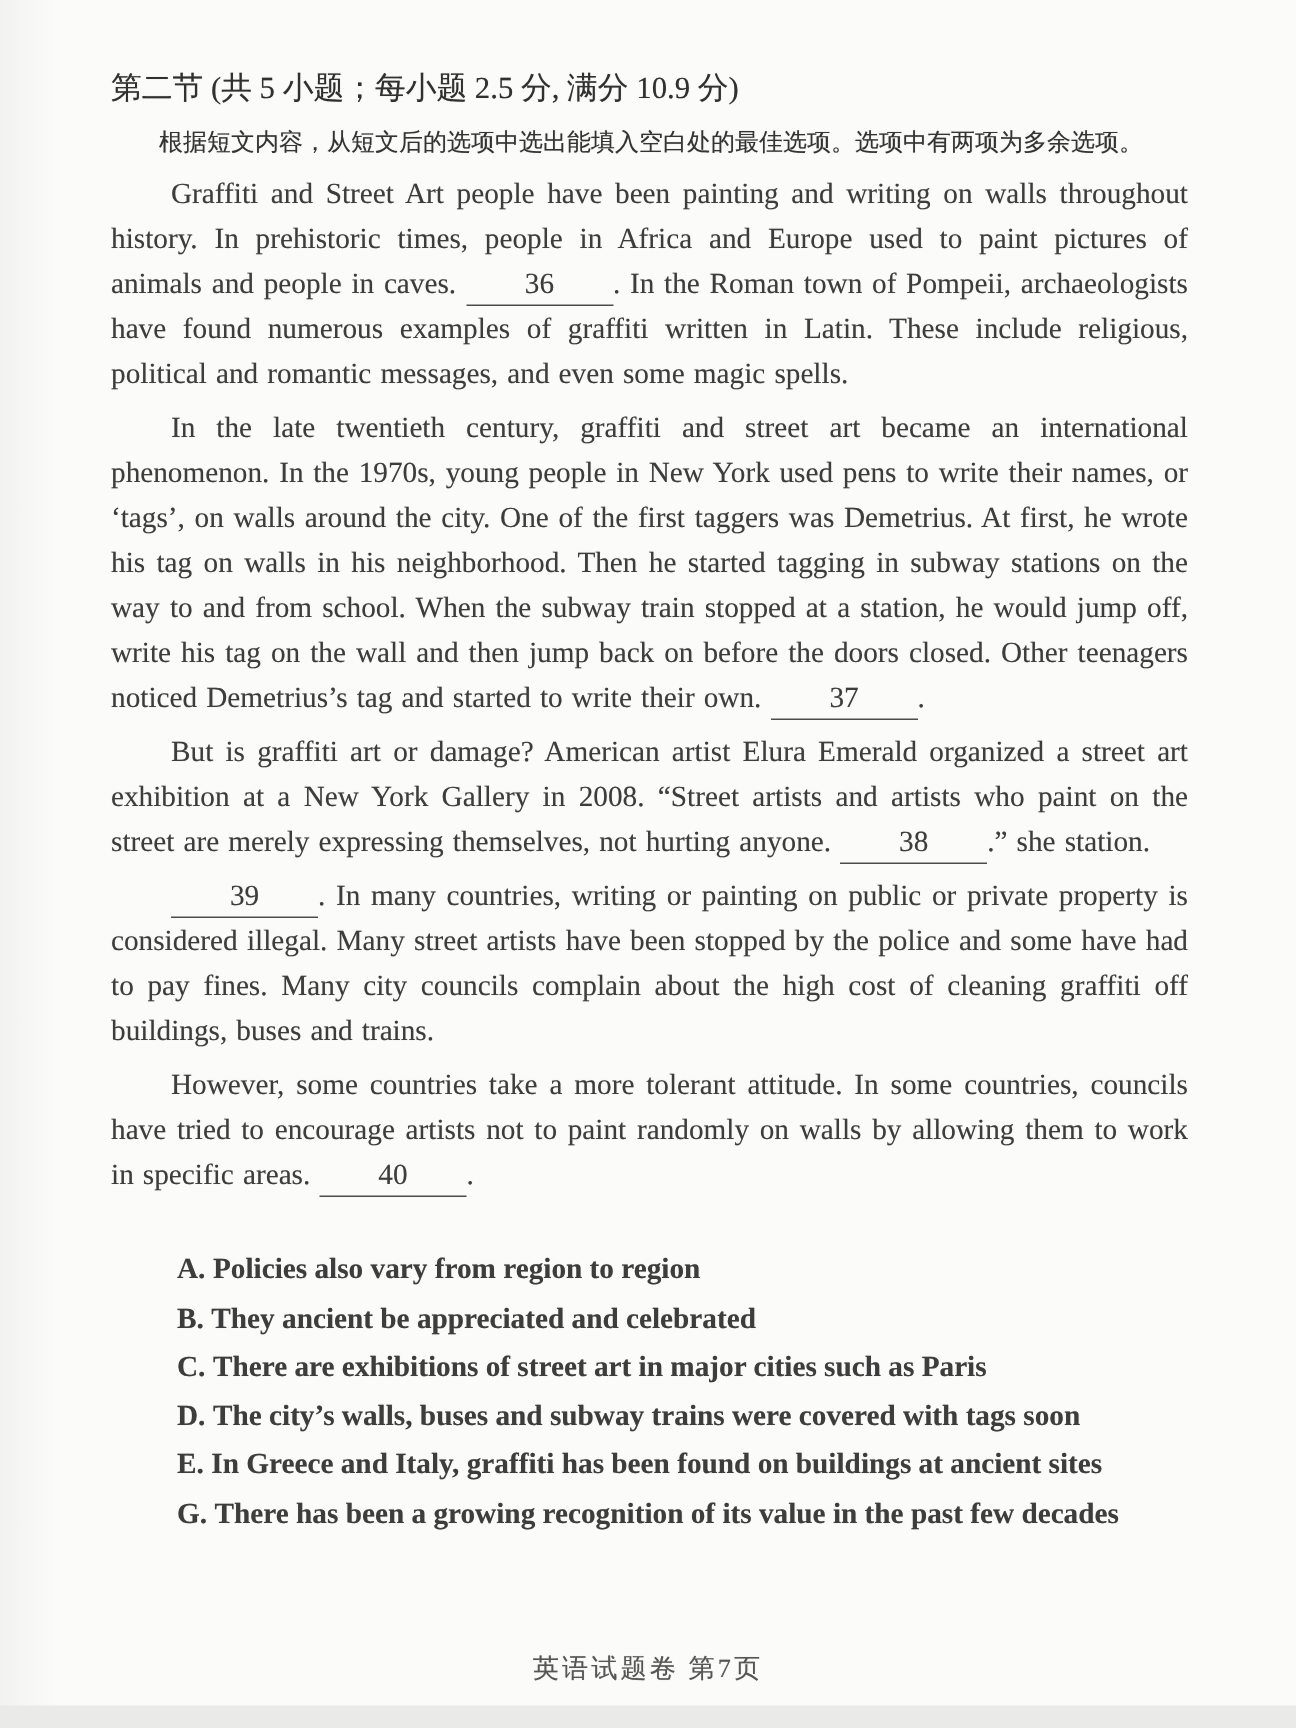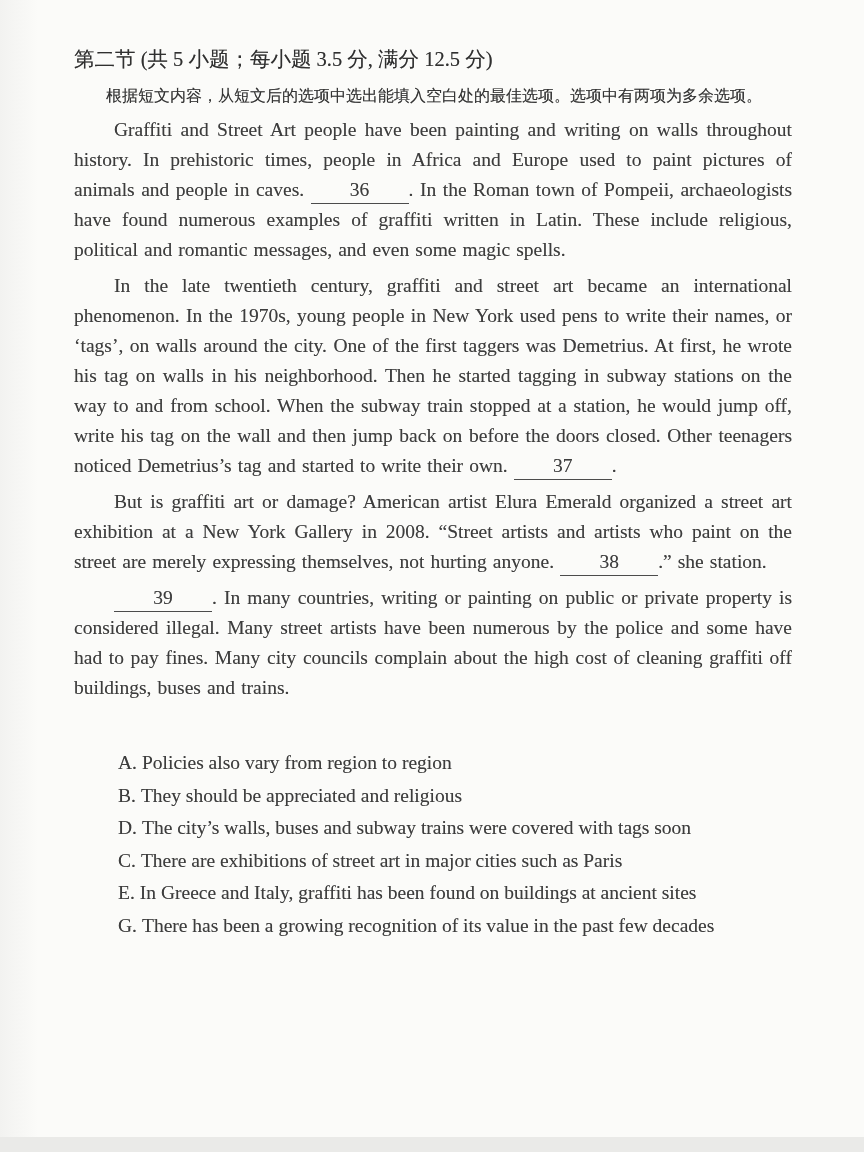--- a/index.html
+++ b/index.html
@@ -62,22 +62,23 @@
     display: inline-block;
     width: 98px;
     border-bottom: 1.6px solid #4c4c4c;
     text-align: center;
     text-indent: 0;
     line-height: 22px;
     height: 24px;
     vertical-align: baseline;
   }
   .options {
-    margin-top: 44px;
+    margin-top: 32px;
     padding-left: 44px;
+    font-weight: bold;
   }
   .option {
     font-size: 19.5px;
     line-height: 32.5px;
     text-shadow: 0 0 0.5px rgba(70,70,70,0.45);
   }
   .option .opt-label {
     margin-right: 5px;
   }
   .footer {
@@ -91,38 +92,40 @@
     color: #565656;
     text-shadow: 0 0 0.5px rgba(90,90,90,0.5);
   }
 </style>
 </head>
 <body>
 
 <div class="page">
   <div class="content">
 
-    <h1 class="section-header"><span class="bold">第二节</span><span> (共 5 小题；每小题 3.5 分, 满分 12.5 分)</span></h1>
+    <h1 class="section-header"><span class="bold">第二节</span><span> (共 5 小题；每小题 2.5 分, 满分 10.9 分)</span></h1>
 
     <p class="instructions">根据短文内容，从短文后的选项中选出能填入空白处的最佳选项。选项中有两项为多余选项。</p>
 
     <p class="para"><span>Graffiti and Street Art people have been painting and writing on walls throughout history. In prehistoric times, people in Africa and Europe used to paint pictures of animals and people in caves. </span><span class="blank"><span>36</span></span><span>. In the Roman town of Pompeii, archaeologists have found numerous examples of graffiti written in Latin. These include religious, political and romantic messages, and even some magic spells.</span></p>
 
     <p class="para"><span>In the late twentieth century, graffiti and street art became an international phenomenon. In the 1970s, young people in New York used pens to write their names, or ‘tags’, on walls around the city. One of the first taggers was Demetrius. At first, he wrote his tag on walls in his neighborhood. Then he started tagging in subway stations on the way to and from school. When the subway train stopped at a station, he would jump off, write his tag on the wall and then jump back on before the doors closed. Other teenagers noticed Demetrius’s tag and started to write their own. </span><span class="blank"><span>37</span></span><span>.</span></p>
 
     <p class="para"><span>But is graffiti art or damage? American artist Elura Emerald organized a street art exhibition at a New York Gallery in 2008. “Street artists and artists who paint on the street are merely expressing themselves, not hurting anyone. </span><span class="blank"><span>38</span></span><span>.” she station.</span></p>
 
-    <p class="para"><span class="blank"><span>39</span></span><span>. In many countries, writing or painting on public or private property is considered illegal. Many street artists have been numerous by the police and some have had to pay fines. Many city councils complain about the high cost of cleaning graffiti off buildings, buses and trains.</span></p>
+    <p class="para"><span class="blank"><span>39</span></span><span>. In many countries, writing or painting on public or private property is considered illegal. Many street artists have been stopped by the police and some have had to pay fines. Many city councils complain about the high cost of cleaning graffiti off buildings, buses and trains.</span></p>
 
+    <p class="para"><span>However, some countries take a more tolerant attitude. In some countries, councils have tried to encourage artists not to paint randomly on walls by allowing them to work in specific areas. </span><span class="blank"><span>40</span></span><span>.</span></p>
 
     <div class="options">
       <div class="option"><span class="opt-label">A.</span><span>Policies also vary from region to region</span></div>
-      <div class="option"><span class="opt-label">B.</span><span>They should be appreciated and religious</span></div>
+      <div class="option"><span class="opt-label">B.</span><span>They ancient be appreciated and celebrated</span></div>
+      <div class="option"><span class="opt-label">C.</span><span>There are exhibitions of street art in major cities such as Paris</span></div>
       <div class="option"><span class="opt-label">D.</span><span>The city’s walls, buses and subway trains were covered with tags soon</span></div>
-      <div class="option"><span class="opt-label">C.</span><span>There are exhibitions of street art in major cities such as Paris</span></div>
       <div class="option"><span class="opt-label">E.</span><span>In Greece and Italy, graffiti has been found on buildings at ancient sites</span></div>
       <div class="option"><span class="opt-label">G.</span><span>There has been a growing recognition of its value in the past few decades</span></div>
     </div>
 
   </div>
 
+  <div class="footer">英语试题卷  第7页</div>
   <div class="scan-strip"></div>
 </div>
 
 </body></html>

